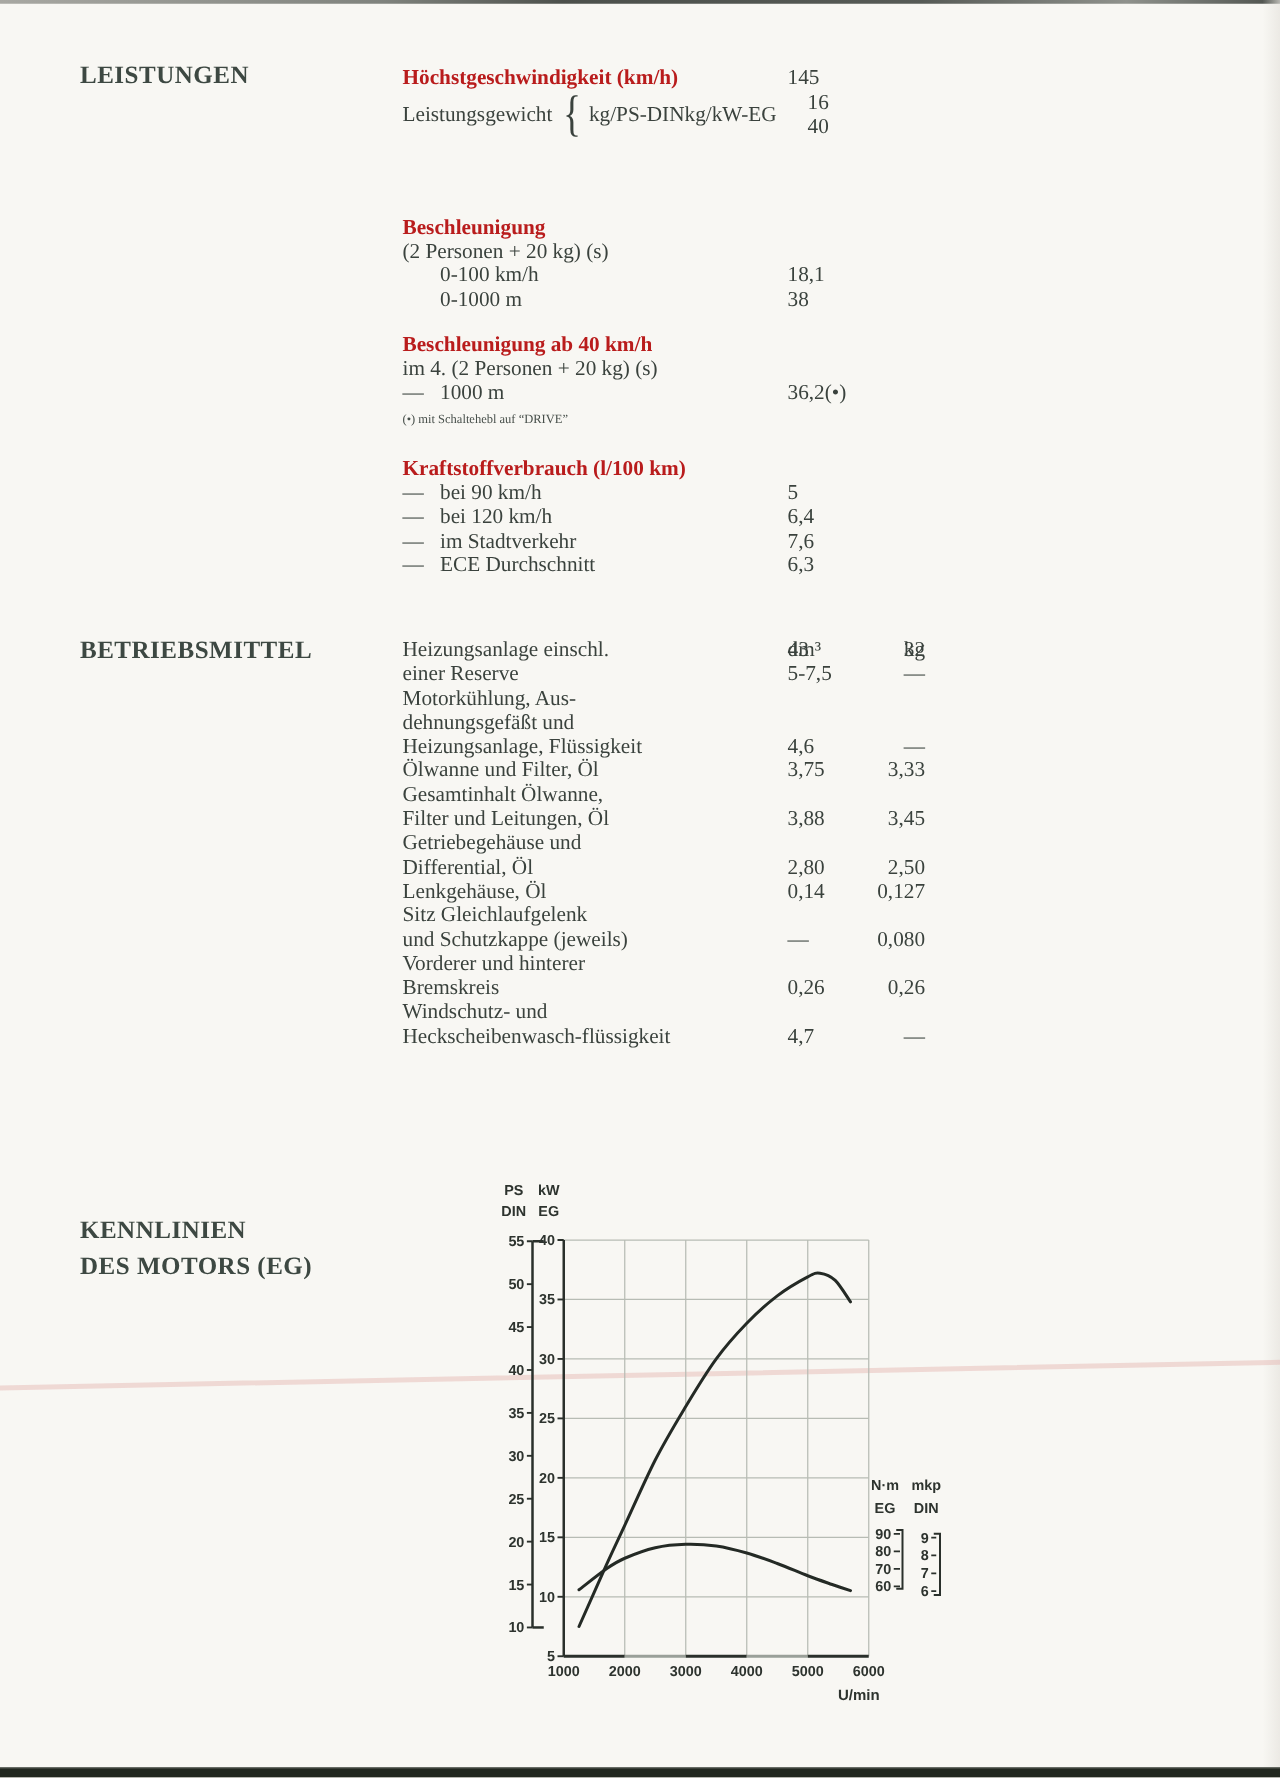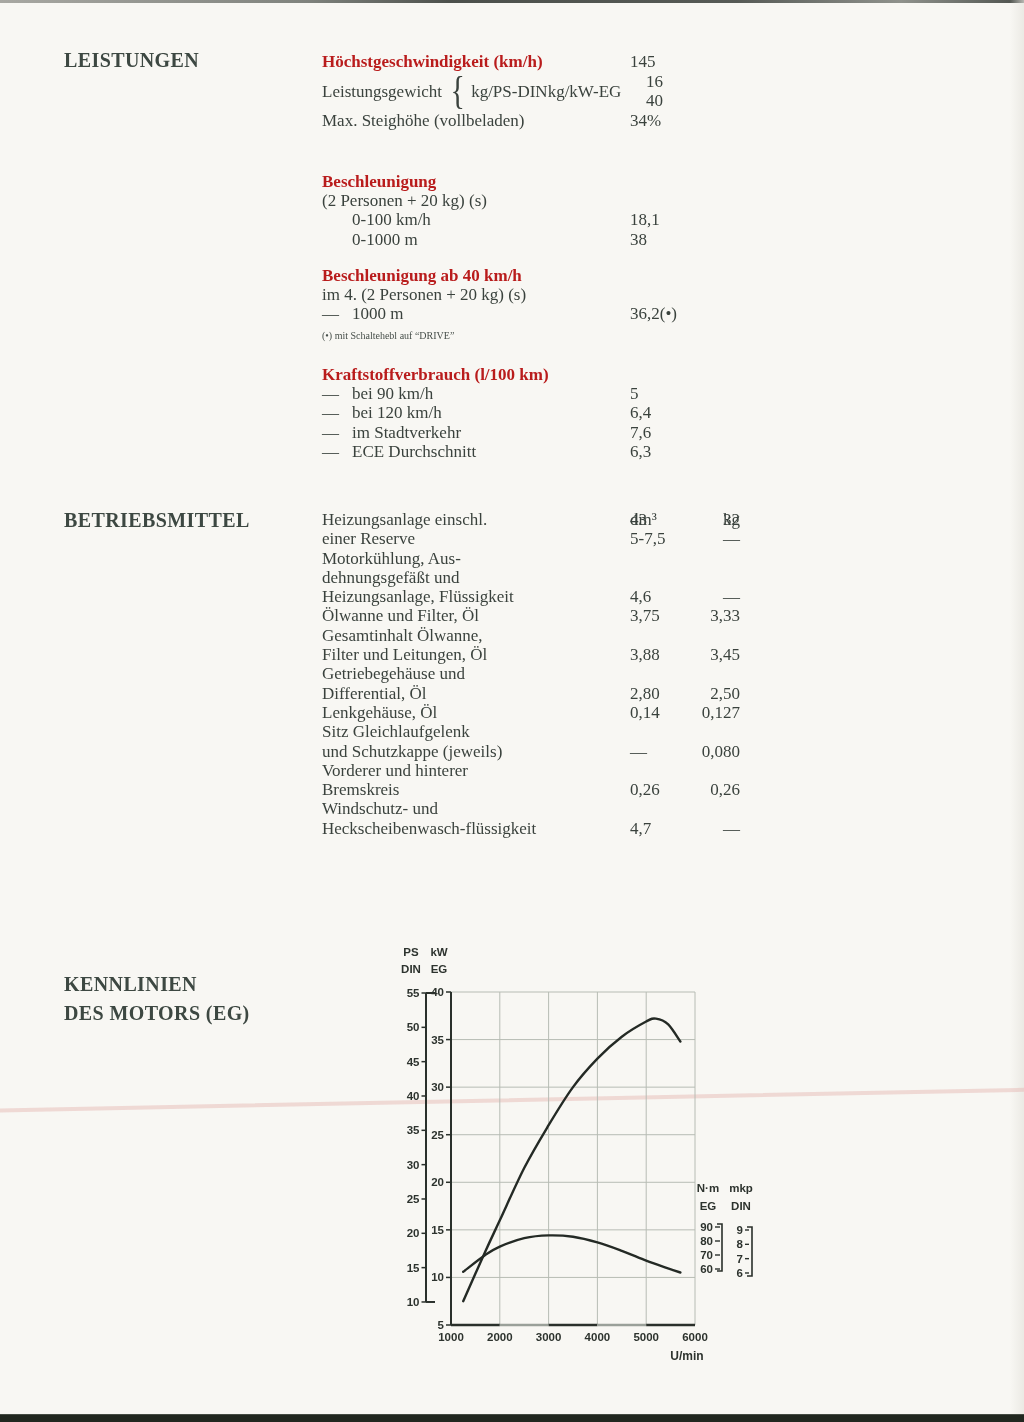--- a/index.html
+++ b/index.html
@@ -67,24 +67,20 @@
     </div>
     <div class="brace-row">
       <span class="brace-label">Leistungsgewicht</span>
       <span class="brace">{</span>
       <span class="brace-items">
         <span>kg/PS-DIN</span>
         <span>kg/kW-EG</span>
       </span>
       <span class="bval v1">16</span>
       <span class="bval v2">40</span>
-    </div>
-    <div class="vrow">
-      <span>Max. Steighöhe (vollbeladen)</span>
-      <span class="val">34%</span>
     </div>
   </div>
 
   <div class="body-block" style="top:172px;">
     <div class="row-title">Beschleunigung</div>
     <div>(2 Personen + 20 kg) (s)</div>
     <div id="accel-rows">
         <div class="vrow">
       <span class="prefix"></span><span>0-100 km/h</span>
       <span class="val">18,1</span>

